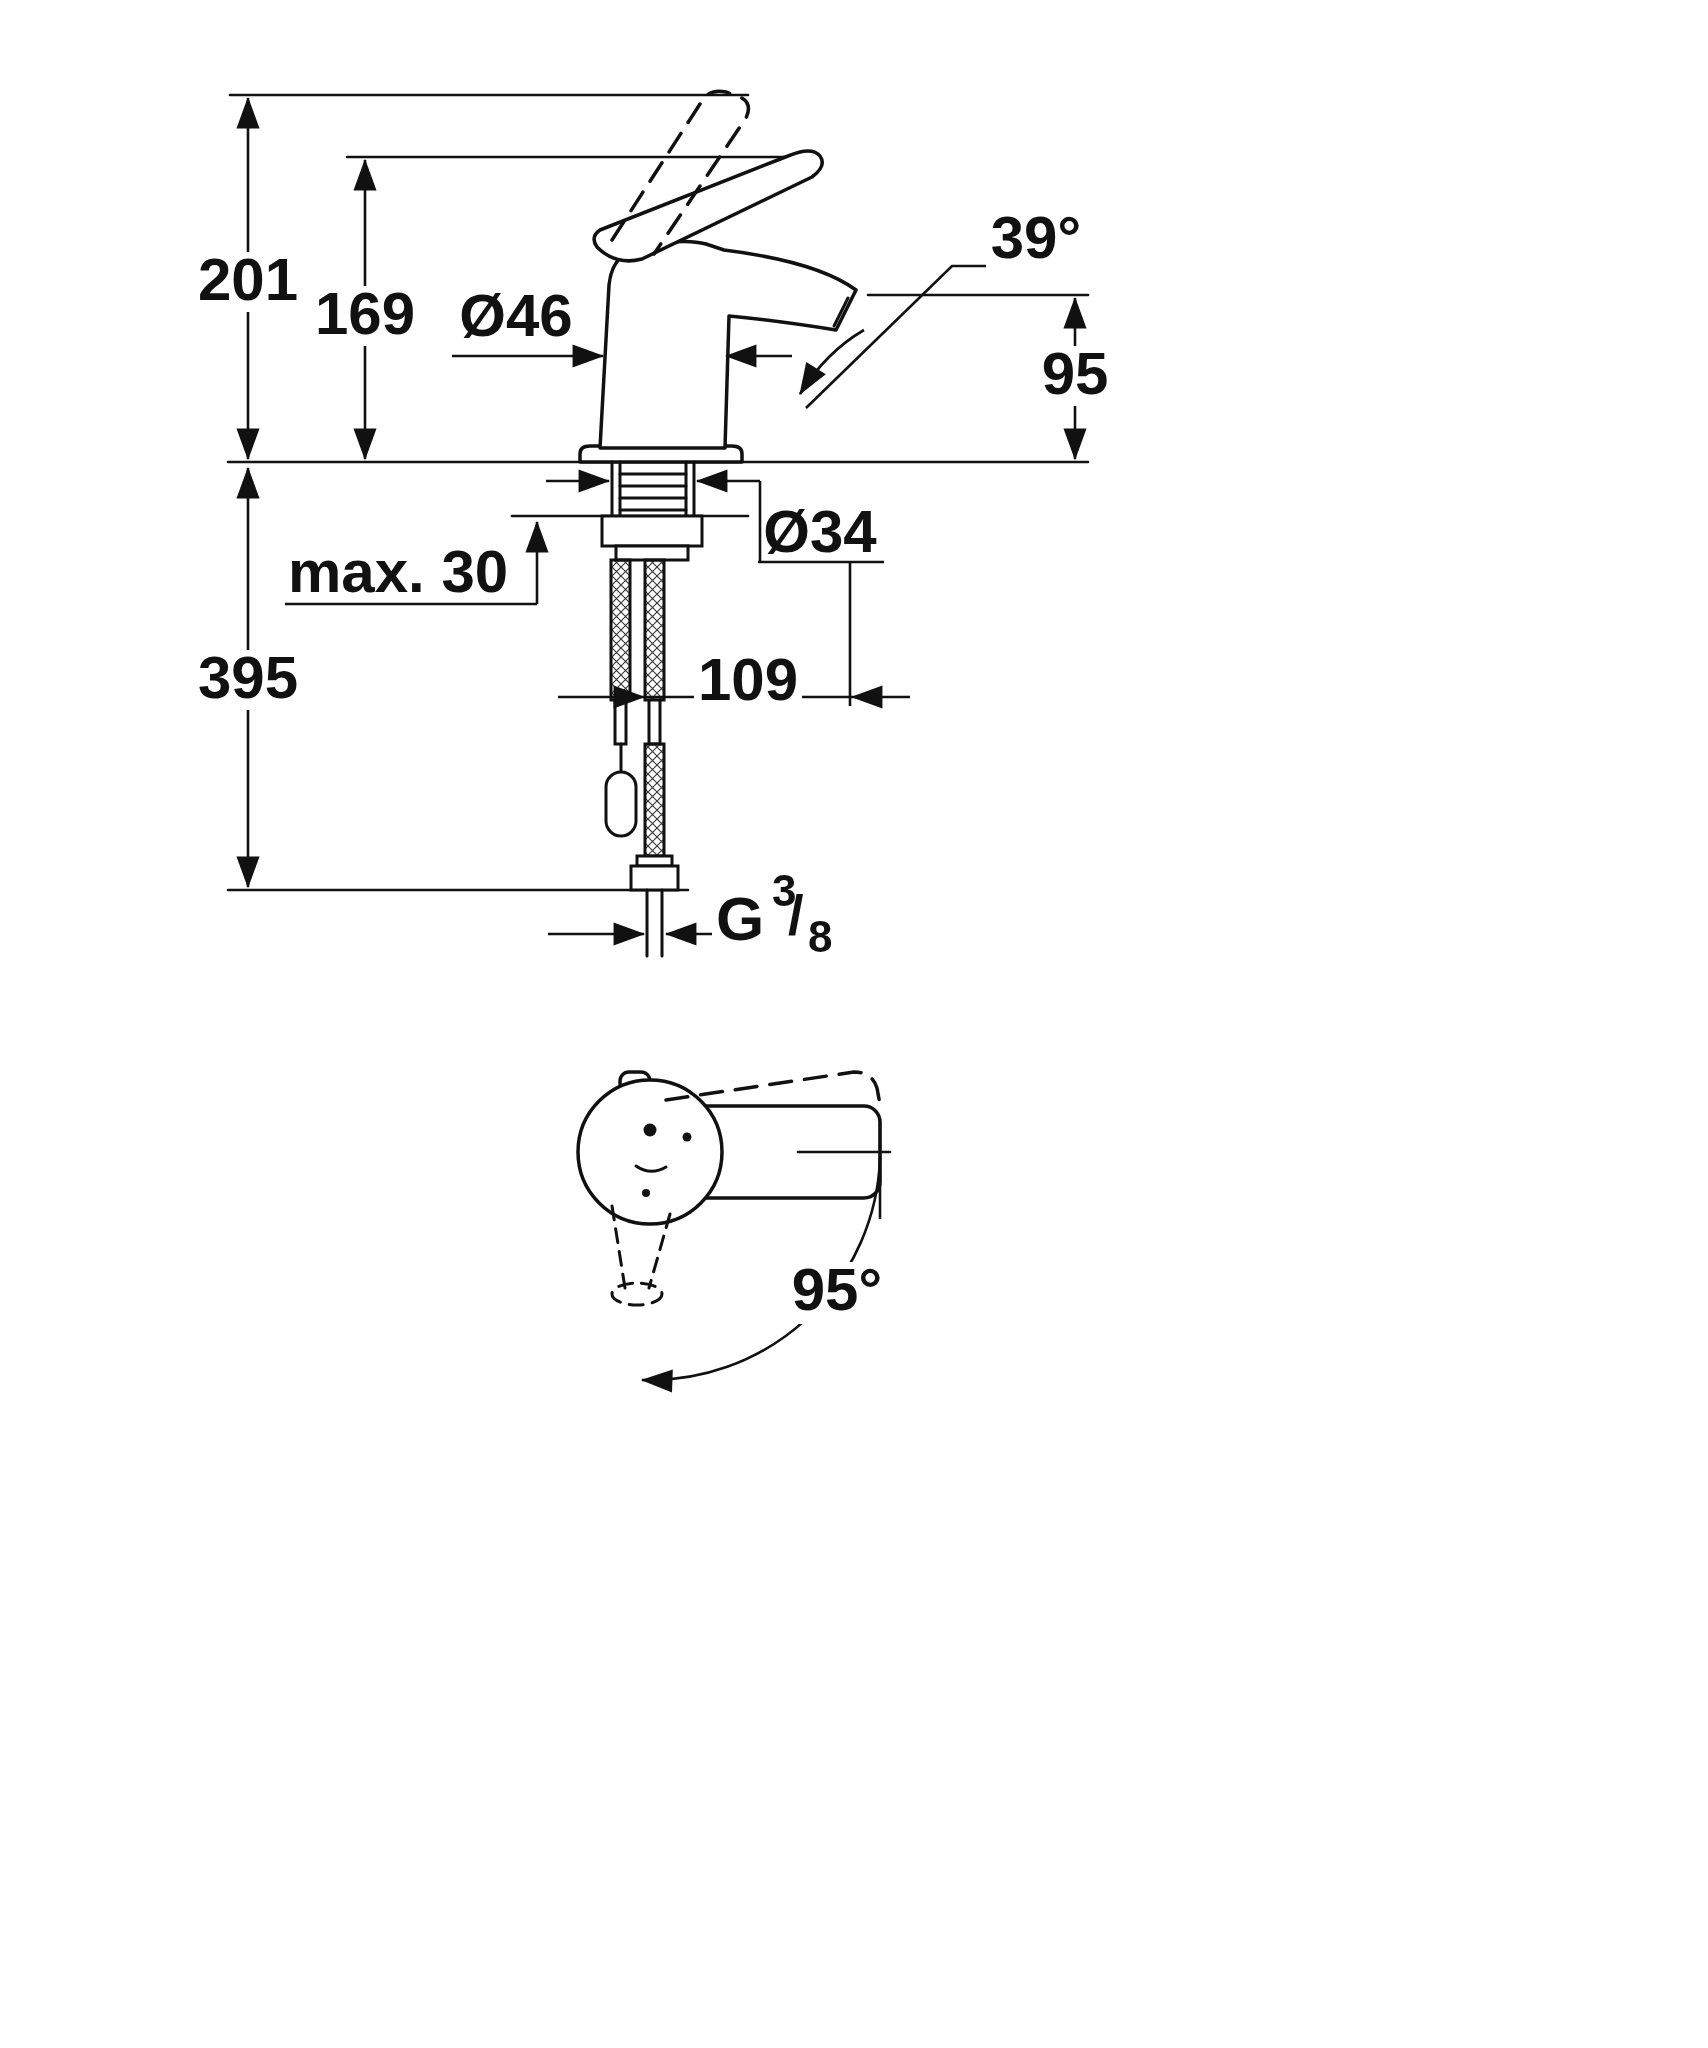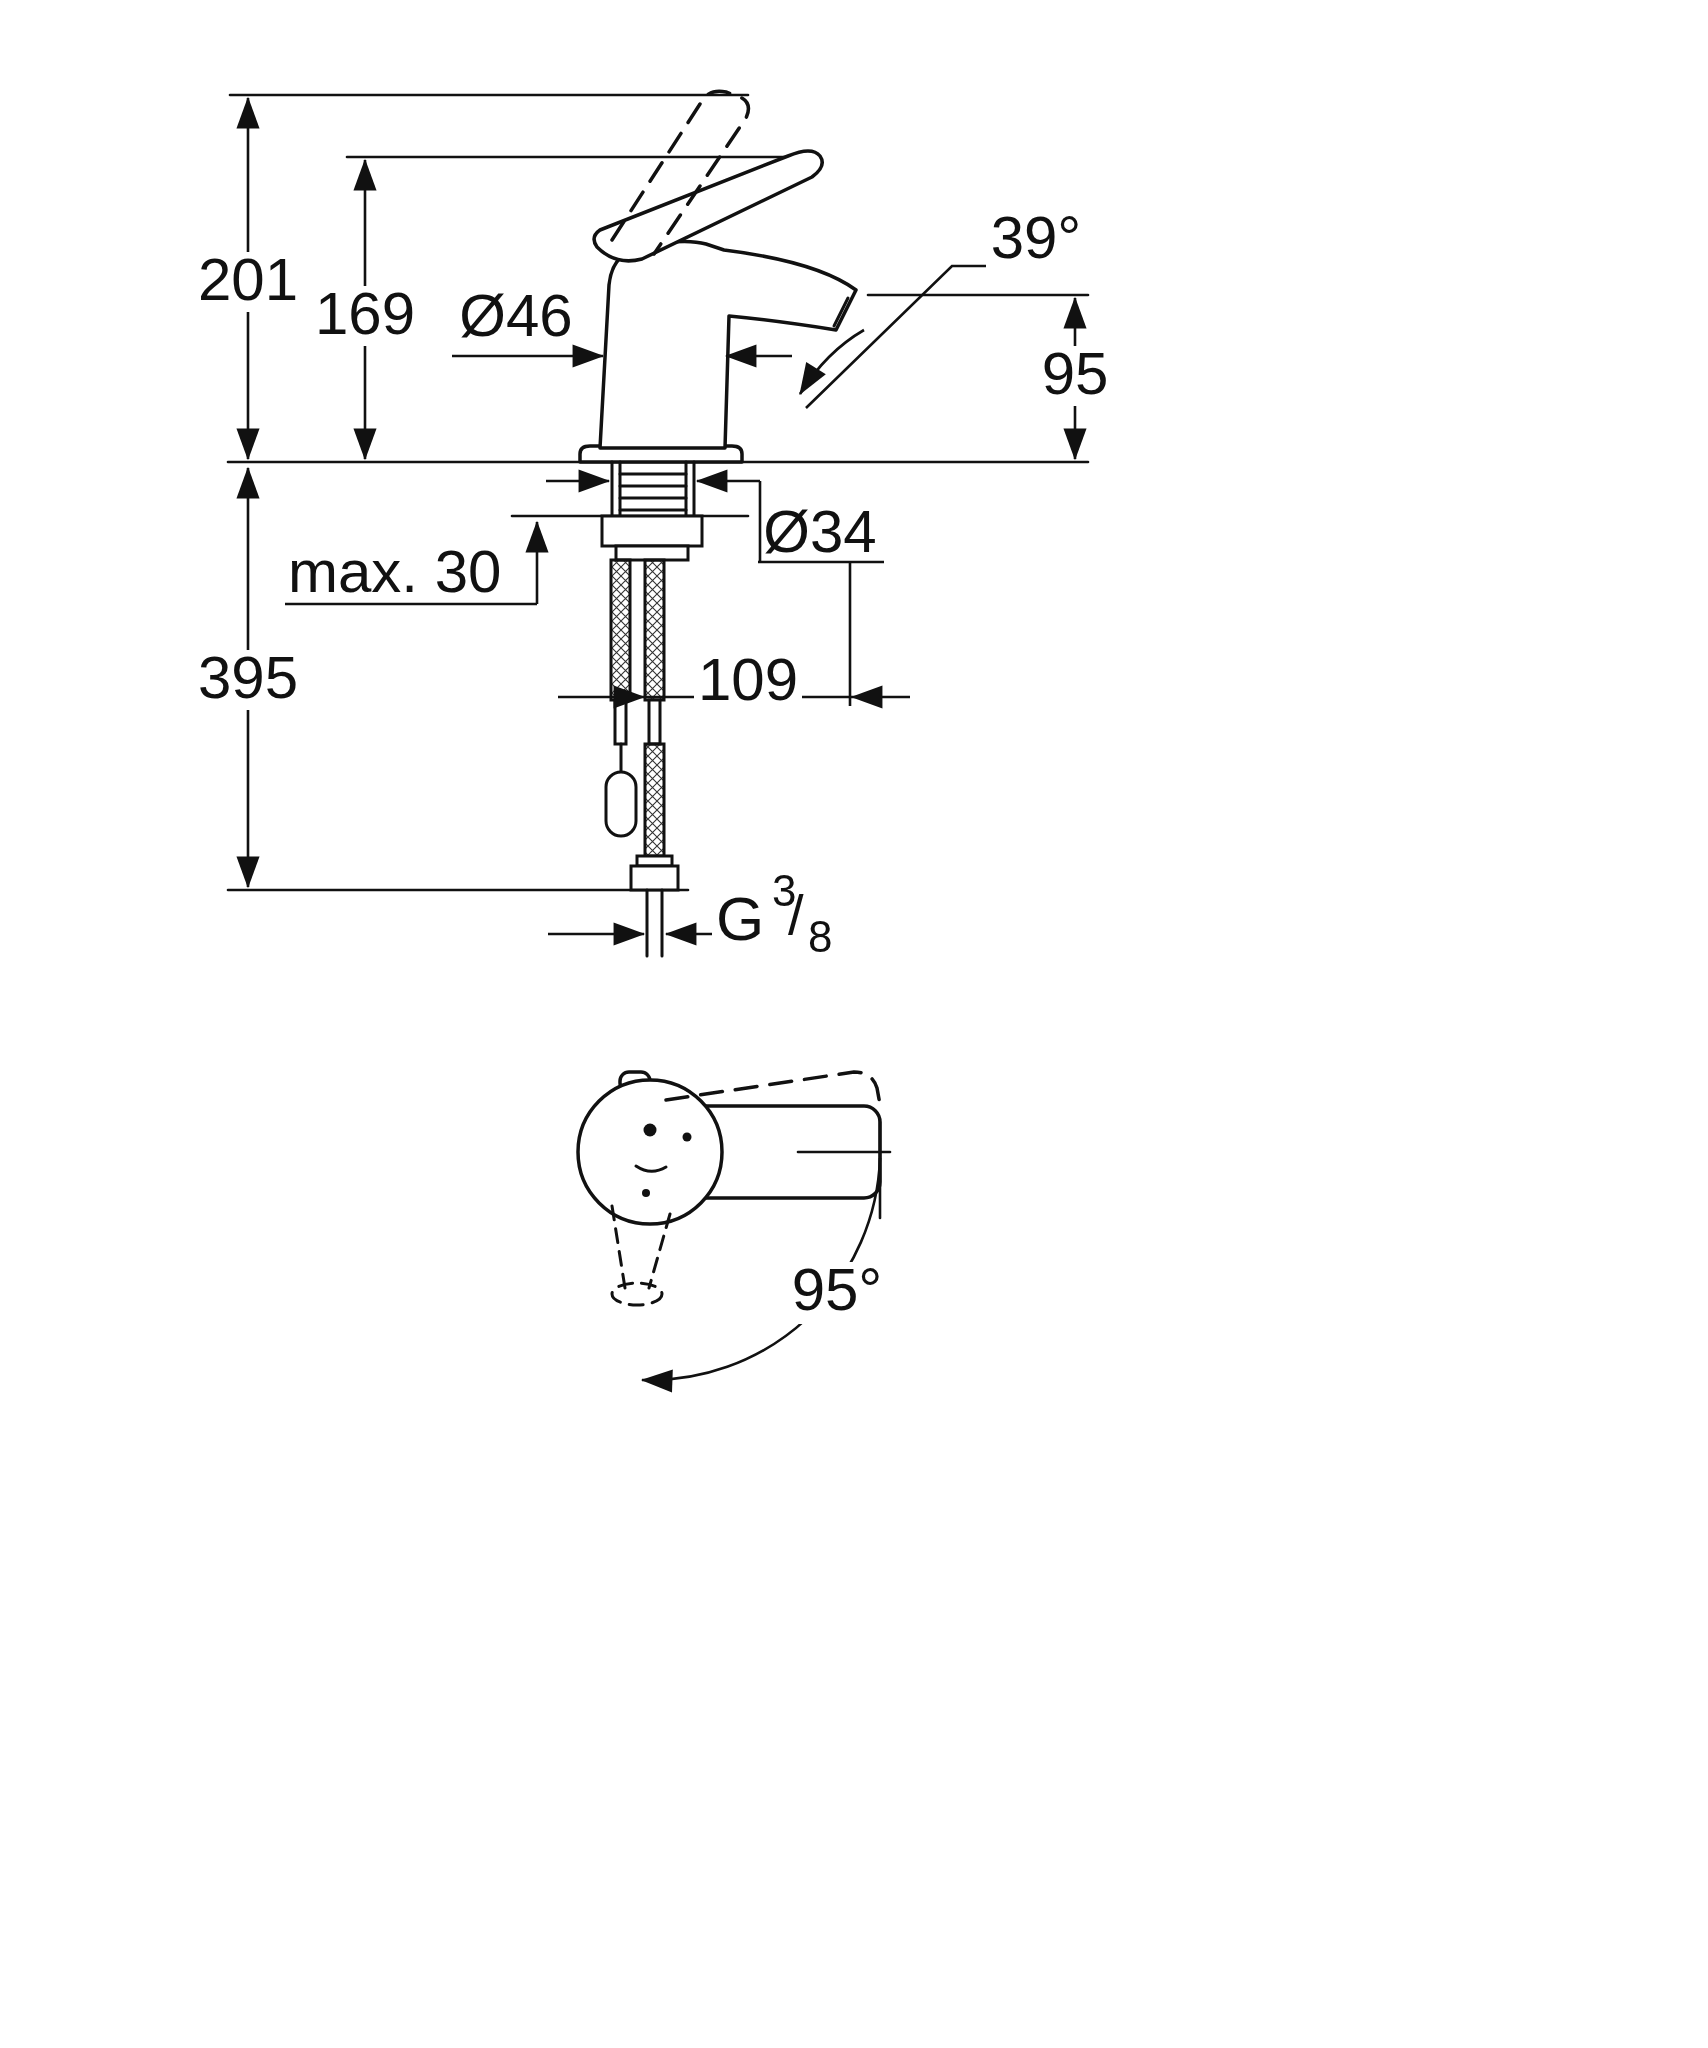--- a/index.html
+++ b/index.html
@@ -6,20 +6,21 @@
     margin: 0;
     padding: 0;
     background: var(--background, #ffffff);
   }
   .canvas {
     position: relative;
     width: 1670px;
     height: 2048px;
     background: var(--background, #ffffff);
     overflow: hidden;
+    font-weight: bold;
   }
   svg {
     display: block;
     color: var(--line, #111111);
     font-family: "Liberation Sans", "DejaVu Sans", sans-serif;
   }
   .obj   { fill: #ffffff; stroke: currentColor; stroke-width: 3.5; stroke-linejoin: round; stroke-linecap: round; }
   .ln    { fill: none; stroke: currentColor; stroke-width: 3; stroke-linecap: round; }
   .ext   { fill: none; stroke: currentColor; stroke-width: 2.6; stroke-linecap: round; }
   .dim   { fill: none; stroke: currentColor; stroke-width: 2.6; stroke-linecap: butt; }

